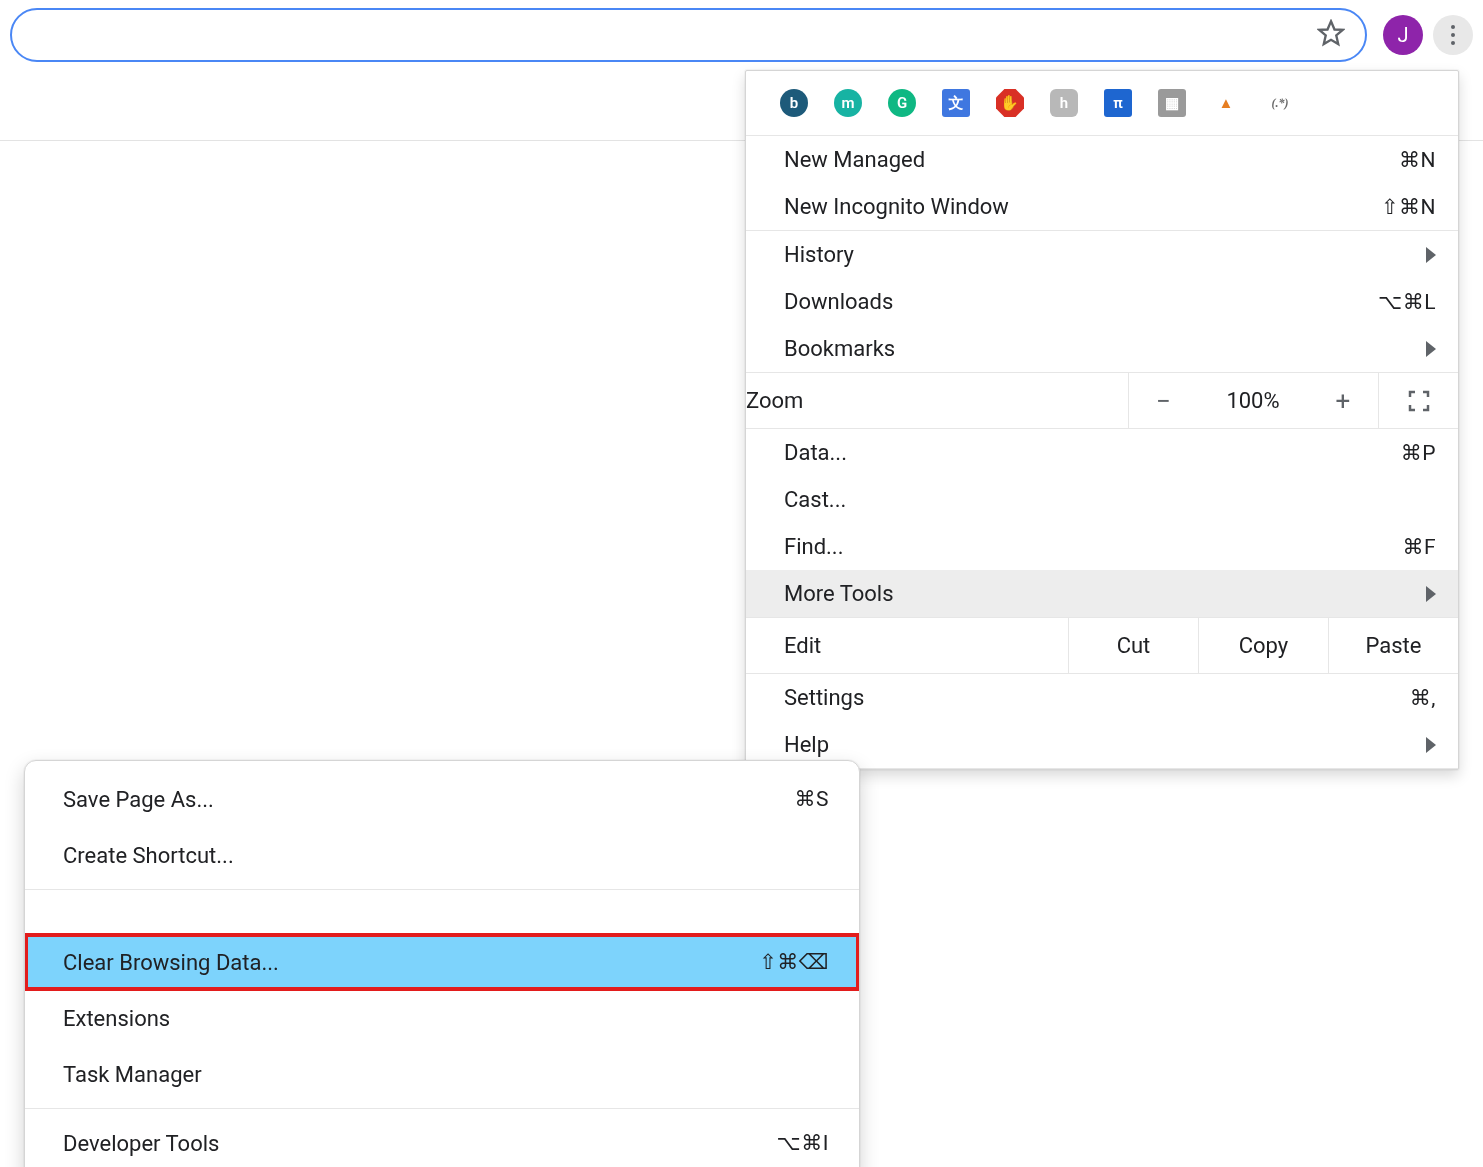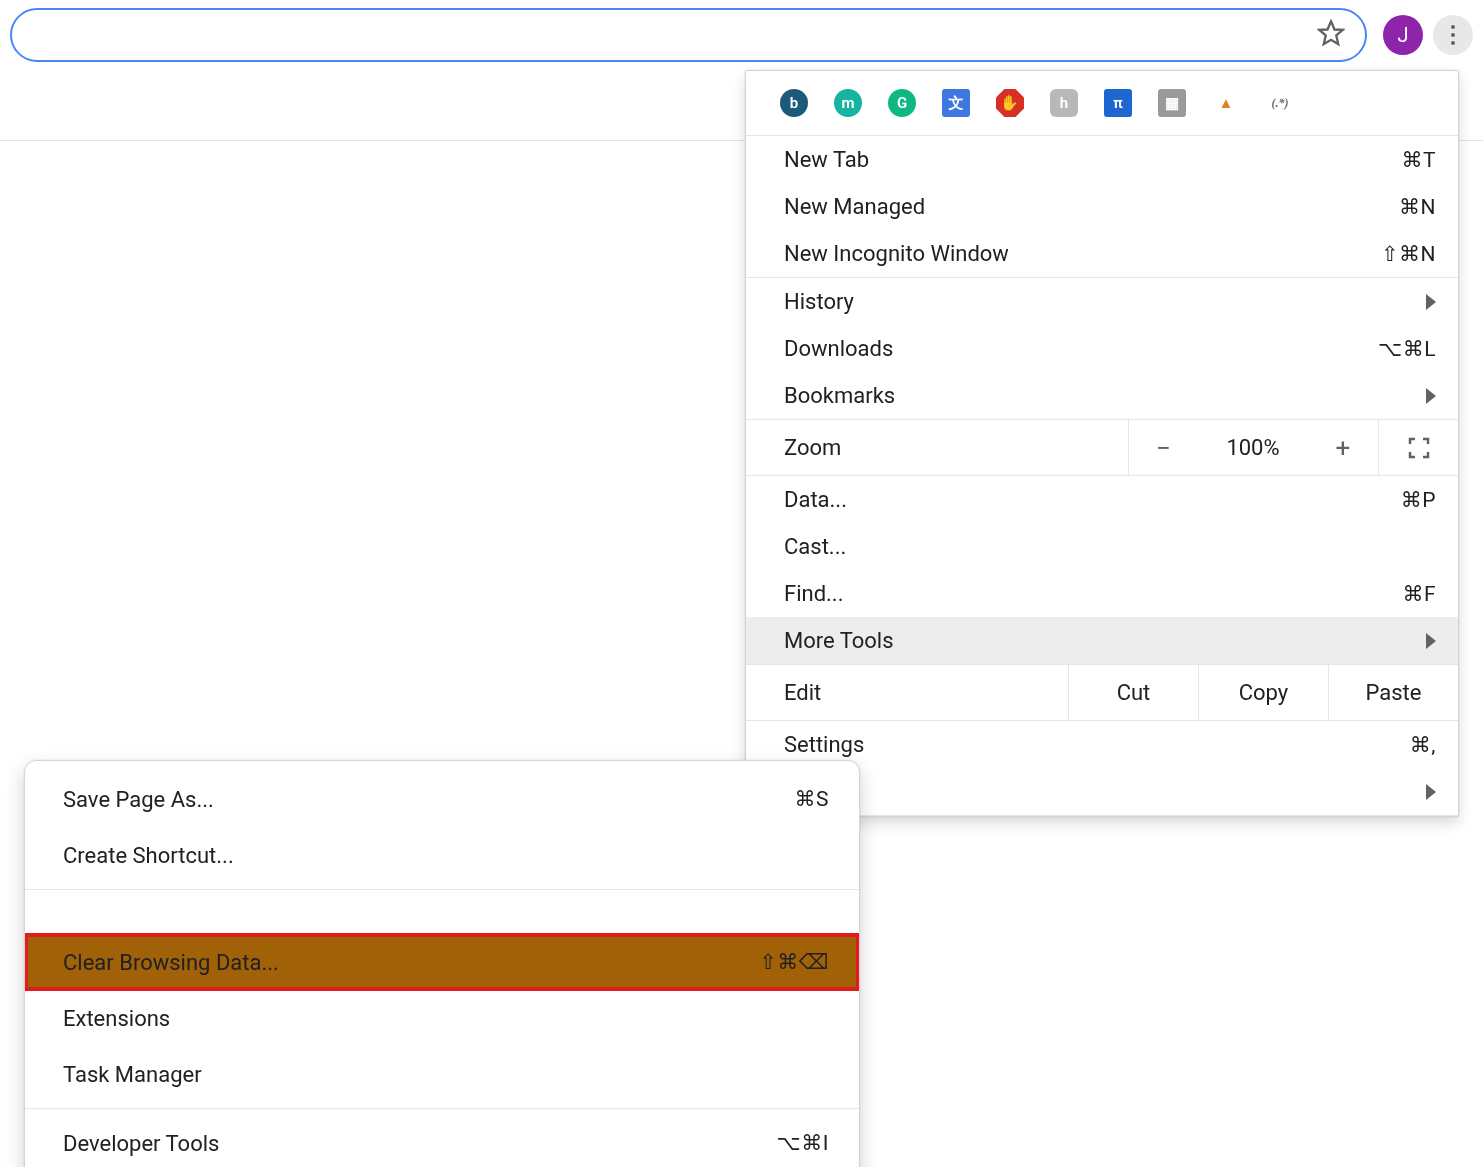--- a/index.html
+++ b/index.html
@@ -122,21 +122,21 @@
     border-top: 8px solid transparent;
     border-bottom: 8px solid transparent;
     border-left: 10px solid #5f6368;
   }
   .zoom-row {
     display: flex;
     align-items: center;
     border-bottom: 1px solid #e6e6e6;
     height: 56px;
   }
-  .zoom-label { flex: 1; padding-left: 38px; font-size: 22px; }
+  .zoom-label { flex: 1; font-size: 22px; }
   .zoom-btn {
     width: 70px;
     text-align: center;
     font-size: 26px;
     color: #5f6368;
     border-left: 1px solid #e6e6e6;
     height: 100%;
     display: flex;
     align-items: center;
     justify-content: center;
@@ -201,21 +201,21 @@
     padding: 10px 0;
   }
   .sub-item {
     display: flex;
     align-items: center;
     justify-content: space-between;
     padding: 12px 30px 12px 38px;
     height: 56px;
   }
   .sub-item.highlight {
-    background: #a16207;
+    background: #7dd3fc;
     outline: 4px solid #e21c1c;
     outline-offset: -3px;
     margin-top: 44px;
   }
   .sub-divider {
     height: 1px;
     background: #e6e6e6;
     margin: 6px 0;
   }
 </style>
@@ -254,24 +254,20 @@
       <div class="ext-icon" style="background: rgb(217, 48, 37); color: rgb(255, 255, 255); border-radius: 4px; clip-path: polygon(30% 0px, 70% 0px, 100% 30%, 100% 70%, 70% 100%, 30% 100%, 0px 70%, 0px 30%);">✋</div>
       <div class="ext-icon" style="background: rgb(184, 184, 184); color: rgb(255, 255, 255); border-radius: 6px;">h</div>
       <div class="ext-icon" style="background: rgb(30, 102, 208); color: rgb(255, 255, 255); border-radius: 3px;">π</div>
       <div class="ext-icon" style="background: rgb(154, 154, 154); color: rgb(255, 255, 255); border-radius: 3px;">▦</div>
       <div class="ext-icon" style="background: transparent; color: rgb(230, 126, 34);">▲</div>
       <div class="ext-icon" style="background: transparent; color: rgb(107, 107, 107); font-size: 12px; font-family: serif; font-style: italic;">(.*)</div>
     </div>
 
   <div class="menu-section">
     <div class="menu-item">
-      <span class="label">New Tab</span>
-      <span class="shortcut">⌘T</span>
-    </div>
-    <div class="menu-item">
       <span class="label">New Managed</span>
       <span class="shortcut">⌘N</span>
     </div>
     <div class="menu-item">
       <span class="label">New Incognito Window</span>
       <span class="shortcut">⇧⌘N</span>
     </div>
   </div>
 
   <div class="menu-section">

